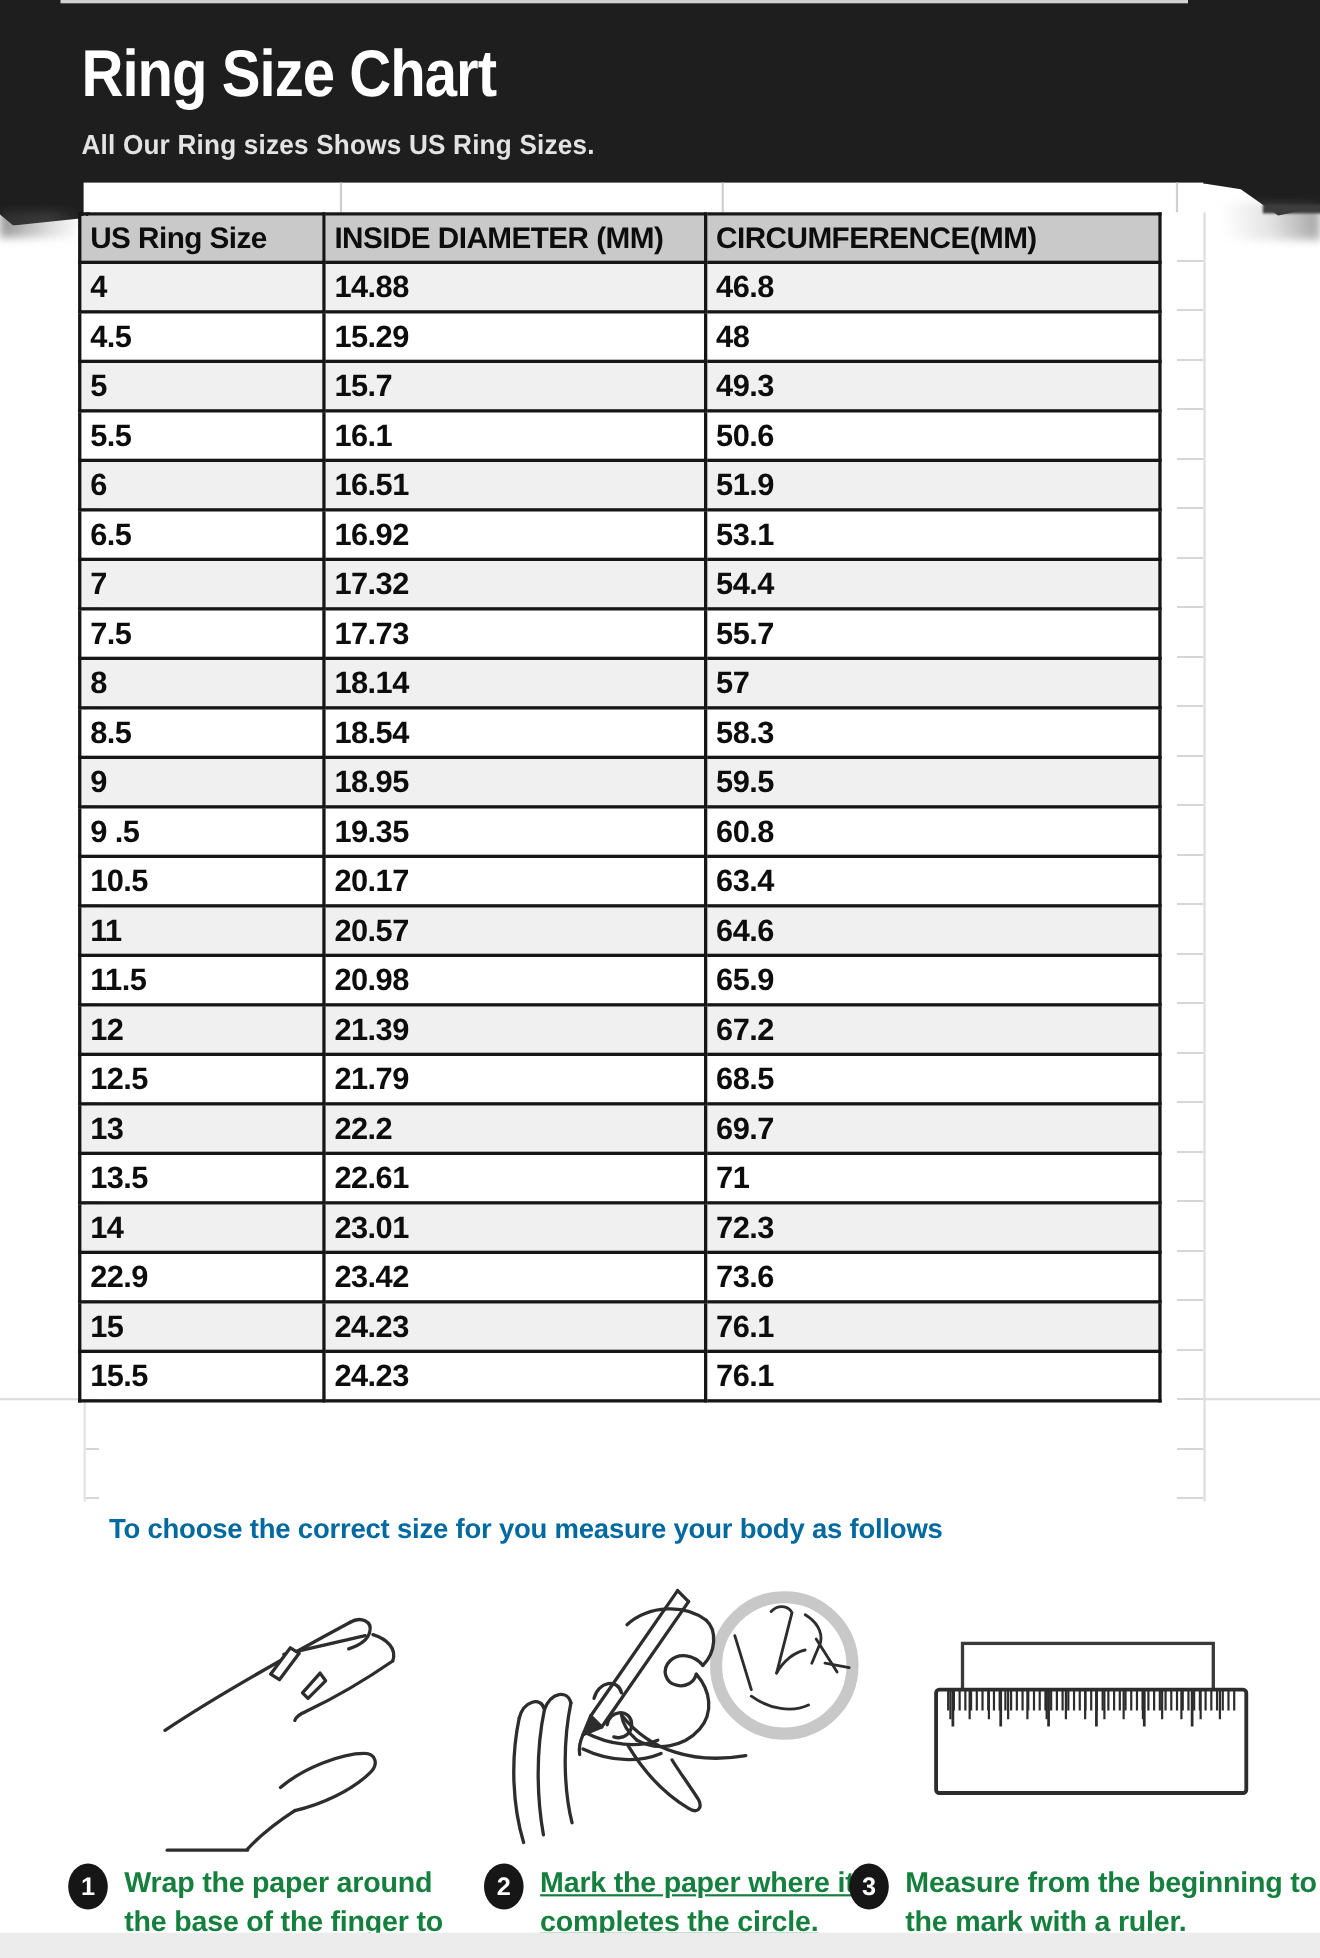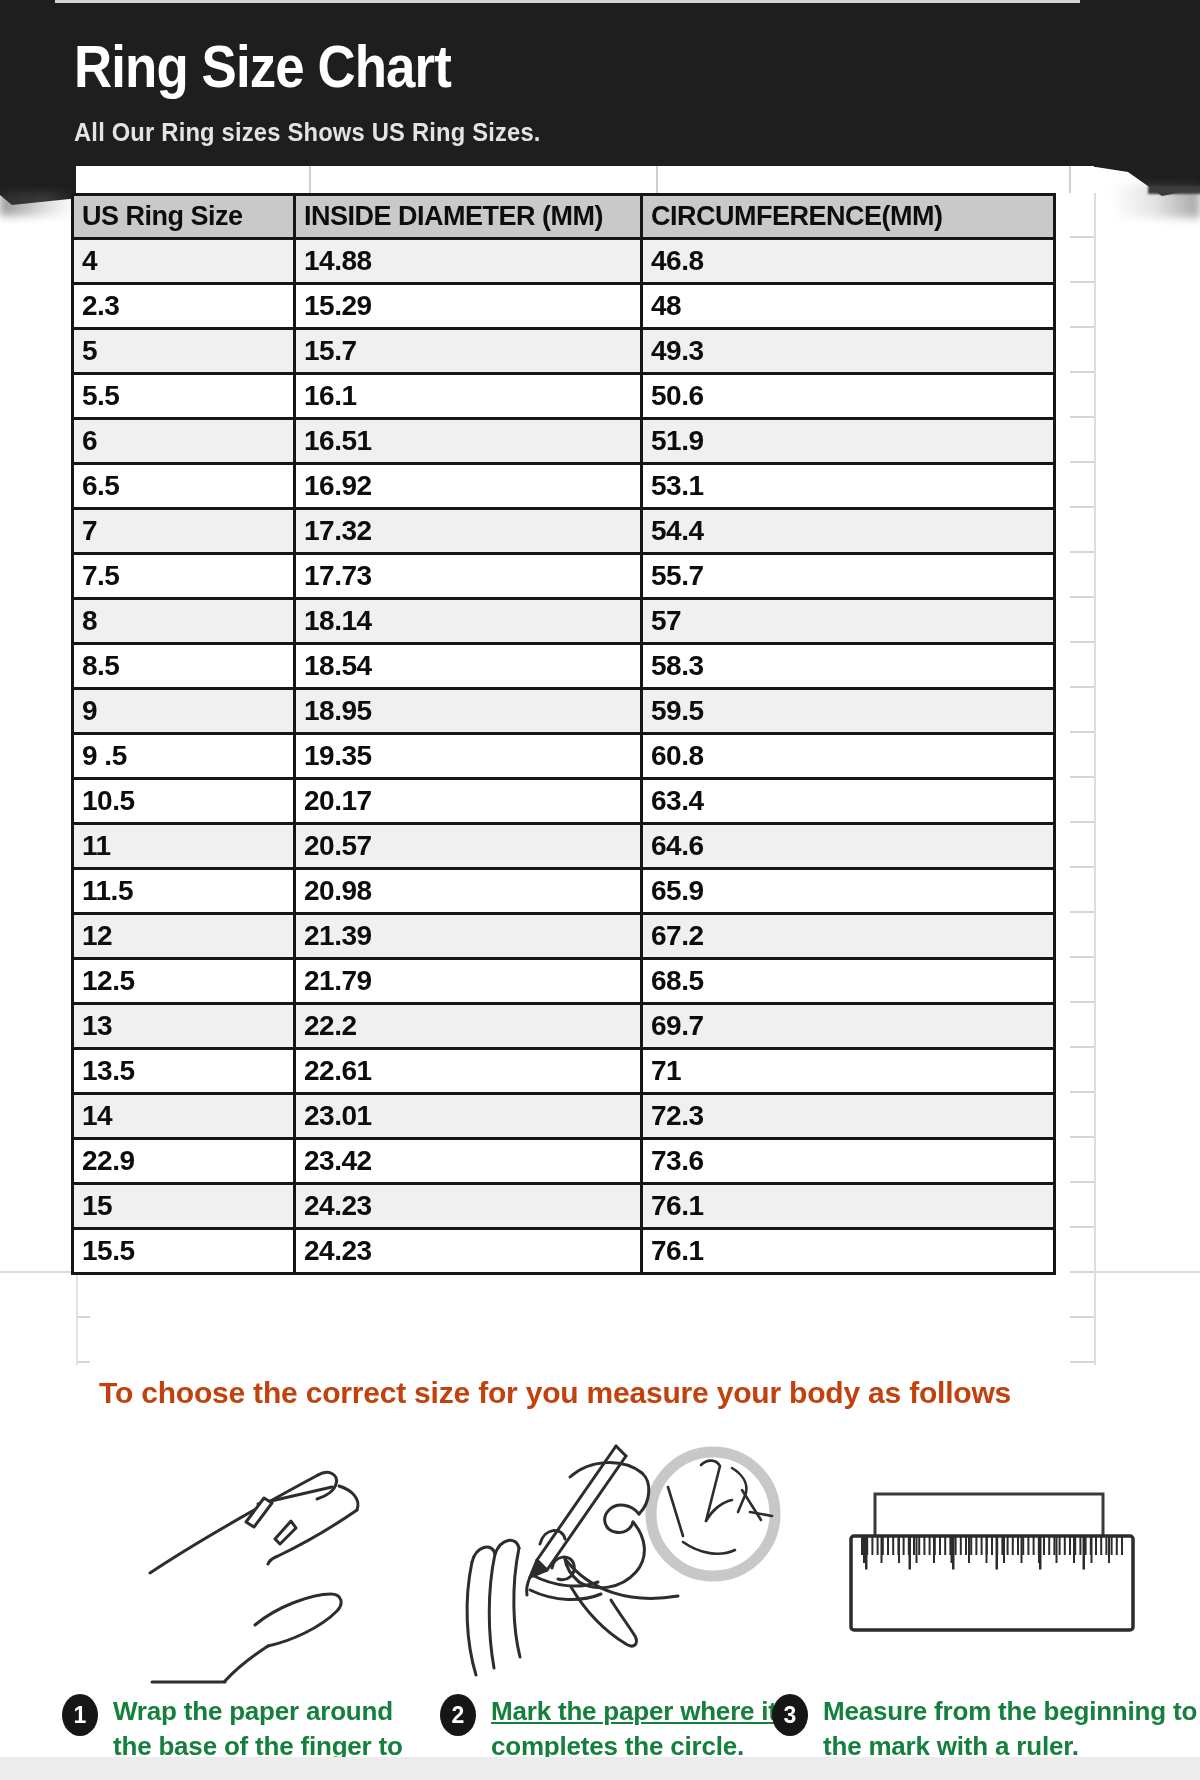--- a/index.html
+++ b/index.html
@@ -59,22 +59,22 @@
     border:3px solid #161616;text-align:left;vertical-align:middle;
     padding:0 0 0 8px;font-weight:bold;color:#0d0d0d;
     letter-spacing:-0.5px;overflow:hidden;white-space:nowrap;
   }
   .size-table th{height:41px;background:var(--header-gray,#c9c9c9);font-size:27px;}
   .size-table td{height:42px;font-size:28px;background:#ffffff;}
   .size-table tr.even td{background:var(--stripe-gray,#f0f0f0);}
 
   
   .instructions-title{
-    position:absolute;left:99px;top:1376px;color:#c2410c;
-    font-size:30px;font-weight:bold;letter-spacing:-0.2px;white-space:nowrap;
+    position:absolute;left:99px;top:1376px;color:#0369a1;
+    font-size:25px;font-weight:bold;letter-spacing:-0.2px;white-space:nowrap;
   }
   .illus{position:absolute;}
   .illus path,.illus circle,.illus line{vector-effect:none;}
 
   .step{position:absolute;display:flex;gap:15px;align-items:flex-start;}
   .badge{
     width:36px;height:42px;border-radius:50%;background:#161616;color:#ffffff;
     font-size:23px;font-weight:bold;display:flex;align-items:center;justify-content:center;
     flex:0 0 auto;
   }
@@ -124,21 +124,21 @@
         <th>CIRCUMFERENCE(MM)</th>
       </tr>
     </thead>
     <tbody>
         <tr class="even">
           <td>4</td>
           <td>14.88</td>
           <td>46.8</td>
         </tr>
         <tr class="odd">
-          <td>2.3</td>
+          <td>4.5</td>
           <td>15.29</td>
           <td>48</td>
         </tr>
         <tr class="even">
           <td>5</td>
           <td>15.7</td>
           <td>49.3</td>
         </tr>
         <tr class="odd">
           <td>5.5</td>

